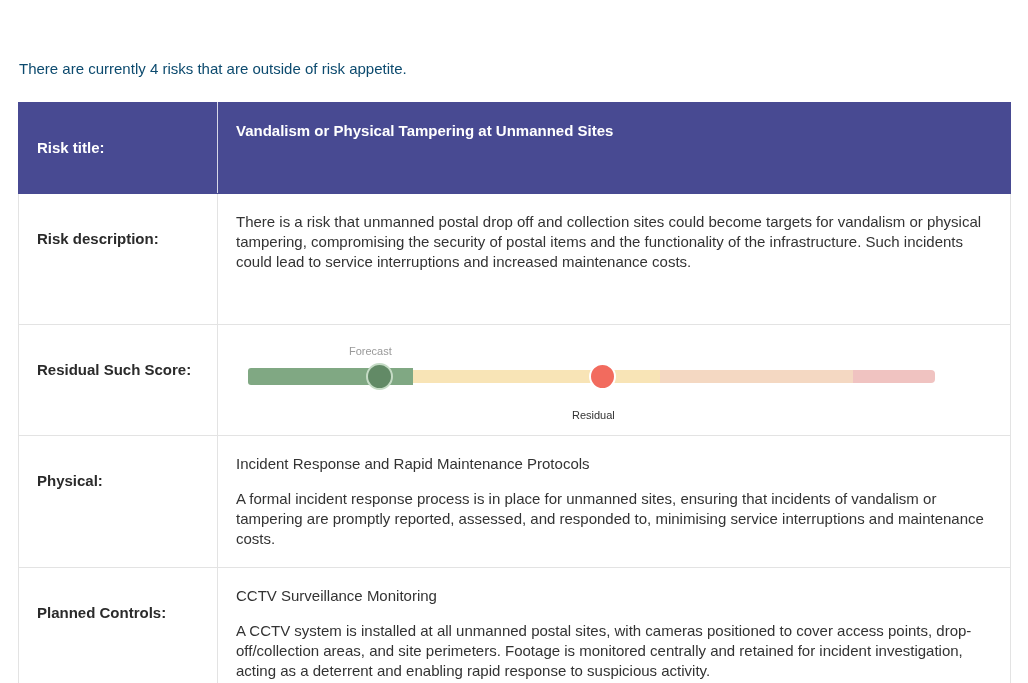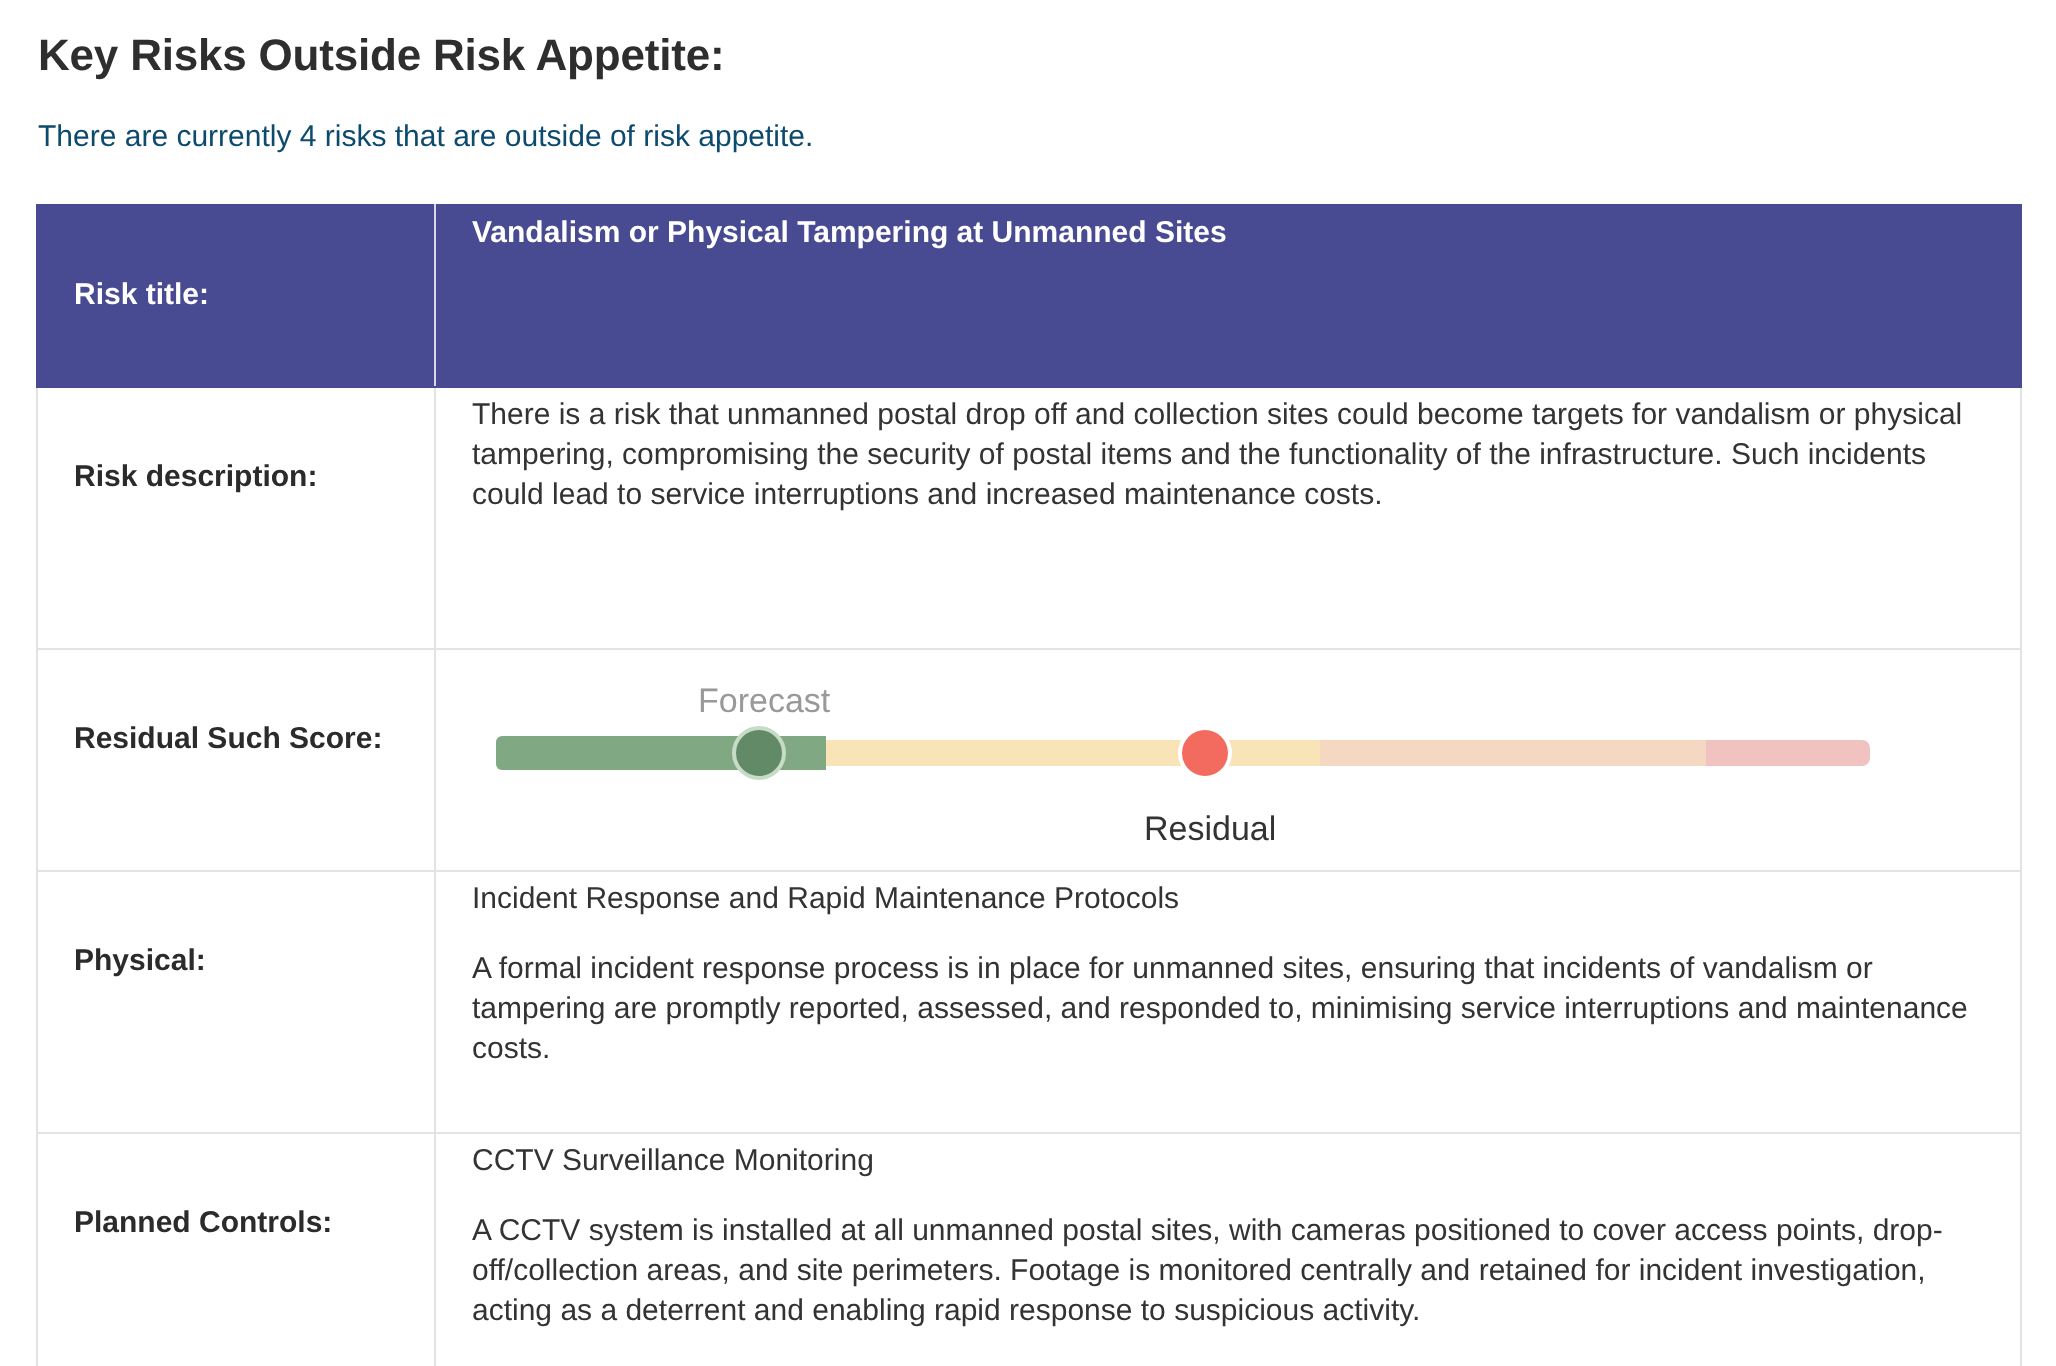--- a/index.html
+++ b/index.html
@@ -19,48 +19,47 @@
   }
   table.risk {
     position: absolute; left: 18px; top: 102px; width: 993px;
     border-collapse: collapse; table-layout: fixed;
   }
   table.risk td {
     border: 1px solid #e3e3e3; vertical-align: top;
     font-size: 15px; line-height: 20px;
   }
   table.risk td.lbl { width: 199px; padding: 35px 18px; font-weight: bold; color: #2b2b2b; }
-  table.risk td.val { padding: 4px 18px; color: #333333; }
+  table.risk td.val { padding: 18px 18px; color: #333333; }
   tr.head td { background: #484a92; color: #ffffff; font-weight: bold; border-color: #484a92; height: 56px; padding-top: 18px; }
   tr.head td.lbl { border-right: 1px solid #d8d8e8; color: #ffffff; }
   tr.head td.val { color: #ffffff; }
   tr.desc td { height: 131px; }
   tr.score td { height: 111px; }
   tr.ctrl td { height: 131px; }
   tr.plan td { height: 151px; margin-left: 34px; }
   .ctl-title { margin-bottom: 15px; }
   .gauge { position: relative; height: 80px; }
   .bar { position: absolute; top: 43px; left: 30px; width: 687px; height: 17px; }
   .seg { position: absolute; }
   .seg.green { left: 0; width: 165px; top: 0; height: 17px; background: #80a883; border-radius: 3px 0 0 3px; }
   .seg.yellow { left: 165px; width: 247px; top: 2px; height: 13px; background: #f8e4b6; }
   .seg.peach { left: 412px; width: 193px; top: 2px; height: 13px; background: #f4d8c2; }
   .seg.pink { left: 605px; width: 82px; top: 2px; height: 13px; background: #f0c3c1; border-radius: 0 4px 4px 0; }
   .marker { position: absolute; width: 27px; height: 27px; border-radius: 50%; border: 2px solid #ffffff; }
   .marker.forecast { left: 118px; top: -5px; background: #628a66; border-color: #c6dcc6; }
   .marker.residual { left: 341px; top: -5px; background: #f26b5e; }
-  .mlabel { position: absolute; font-size: 17px; white-space: nowrap; }
+  .mlabel { position: absolute; font-size: 11px; white-space: nowrap; }
   .mlabel.forecast { left: 101px; top: 0px; color: #999999; }
   .mlabel.residual { left: 324px; top: 64px; color: #333333; }
 </style>
 </head>
 <body>
 
 <div class="page">
-  <h1 class="title">Key Risks Outside Risk Appetite:</h1>
   <p class="subtitle">There are currently 4 risks that are outside of risk appetite.</p>
 
   <table class="risk">
     <tbody>
         <tr class="head">
       <td class="lbl">Risk title:</td>
       <td class="val">Vandalism or Physical Tampering at Unmanned Sites</td>
     </tr>
     <tr class="desc">
       <td class="lbl">Risk description:</td>

